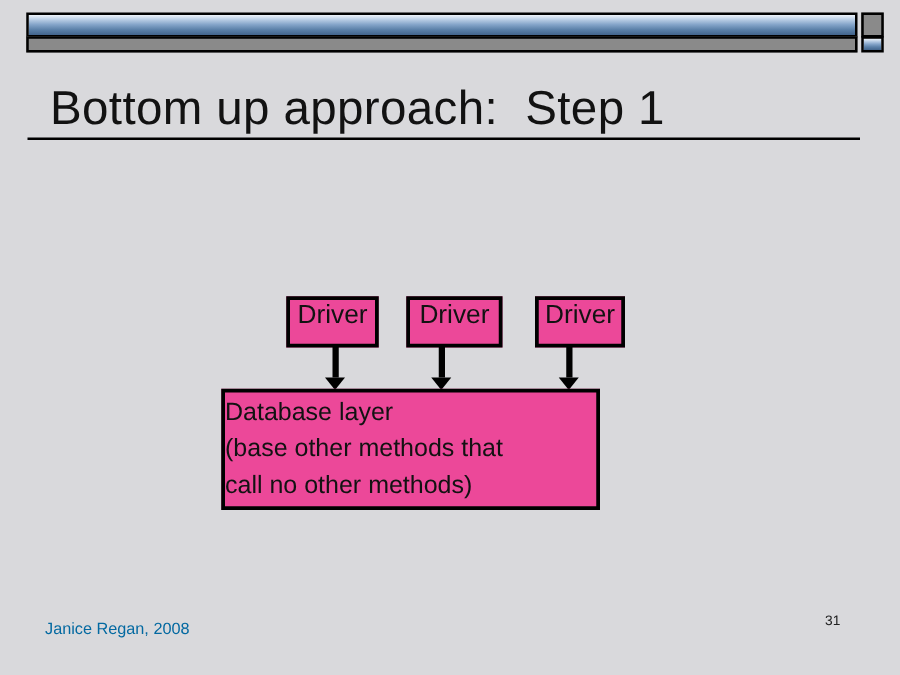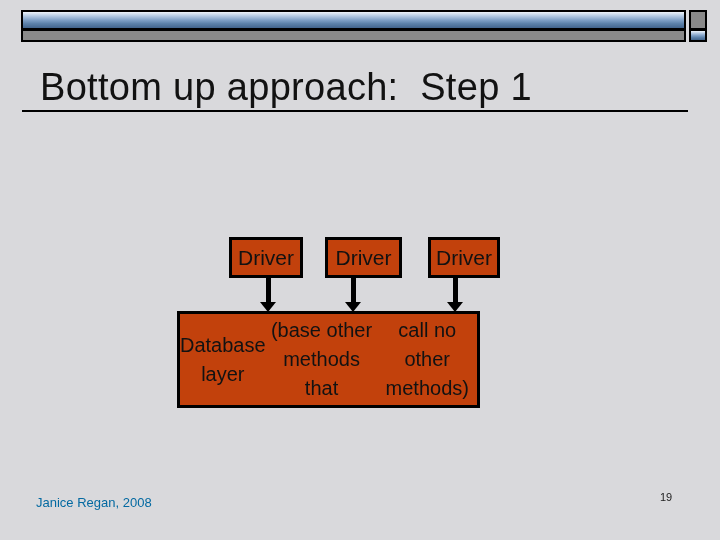--- a/index.html
+++ b/index.html
@@ -39,24 +39,24 @@
     left: 22px; top: 110px;
     width: 666px; height: 2px;
     background: #000;
   }
 
   .dbox {
     position: absolute;
     box-sizing: border-box;
     border: 3px solid #000;
     display: flex;
-    align-items: center;
+    align-items: flex-start;
     justify-content: center;
     color: #121212;
-    background: #c2410c;
+    background: #ec4899;
   }
   .driver-box { top: 237px; height: 41px; font-size: 21px; }
   #driver-1 { left: 229px; width: 74px; }
   #driver-2 { left: 325px; width: 77px; }
   #driver-3 { left: 428px; width: 72px; }
 
   .arrow {
     position: absolute;
     top: 277px;
     width: 16px; height: 35px;
@@ -71,21 +71,21 @@
     border-right: 8px solid transparent;
     border-top: 10px solid #000;
   }
   #arrow-1 { left: 260px; }
   #arrow-2 { left: 345px; }
   #arrow-3 { left: 447px; }
 
   .database-box {
     left: 177px; top: 311px;
     width: 303px; height: 97px;
-    flex-direction: row;
+    flex-direction: column;
     font-size: 20px;
     line-height: 29px;
     text-align: center;
   }
 
   .footer-author {
     position: absolute;
     left: 36px; top: 495px;
     font-size: 13px;
     color: #0369a1;
@@ -133,15 +133,15 @@
     <div class="arrow-head"></div>
   </div>
 
   <div class="dbox database-box">
     <span>Database layer</span>
     <span>(base other methods that</span>
     <span>call no other methods)</span>
   </div>
 
   <div class="footer-author">Janice Regan, 2008</div>
-  <div class="page-number">19</div>
+  <div class="page-number">31</div>
 
 </div>
 
 </body></html>

